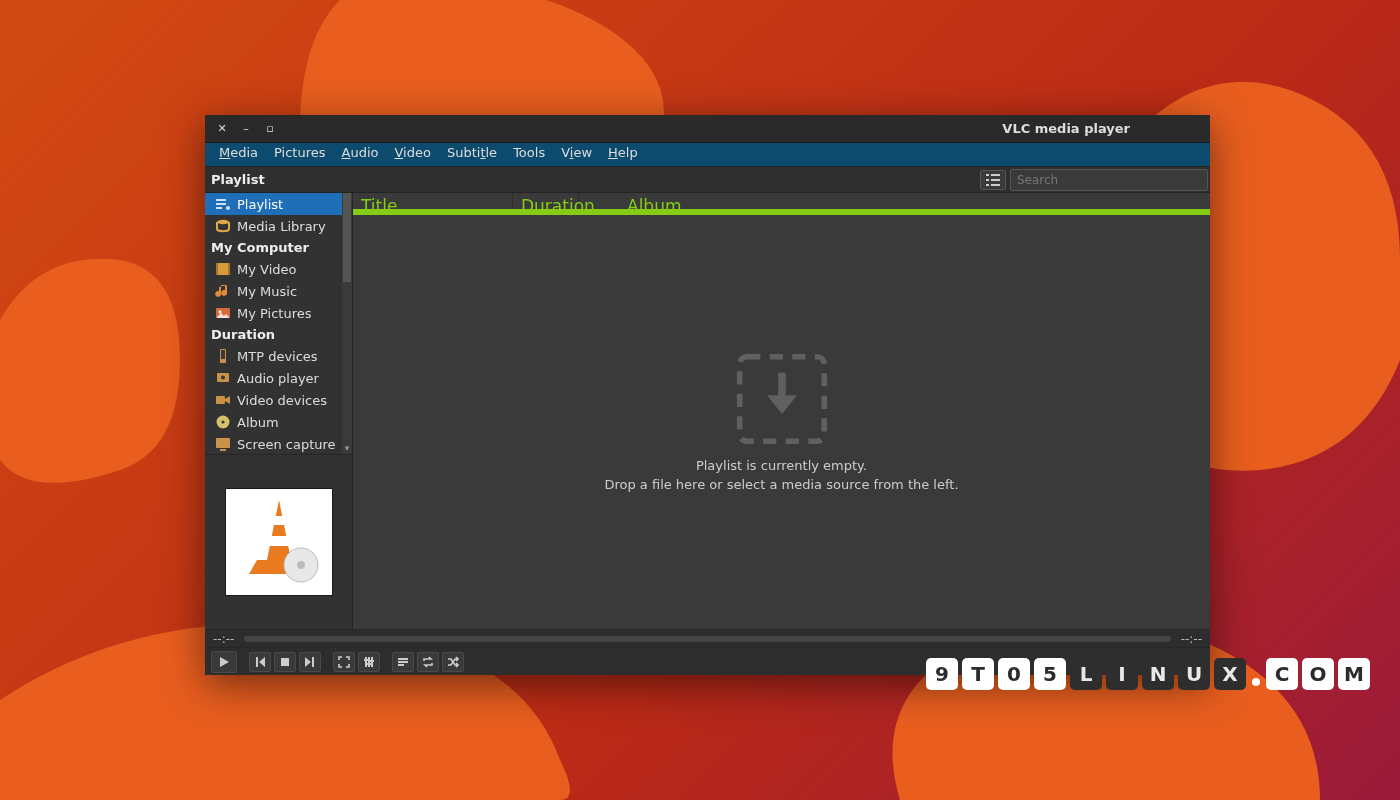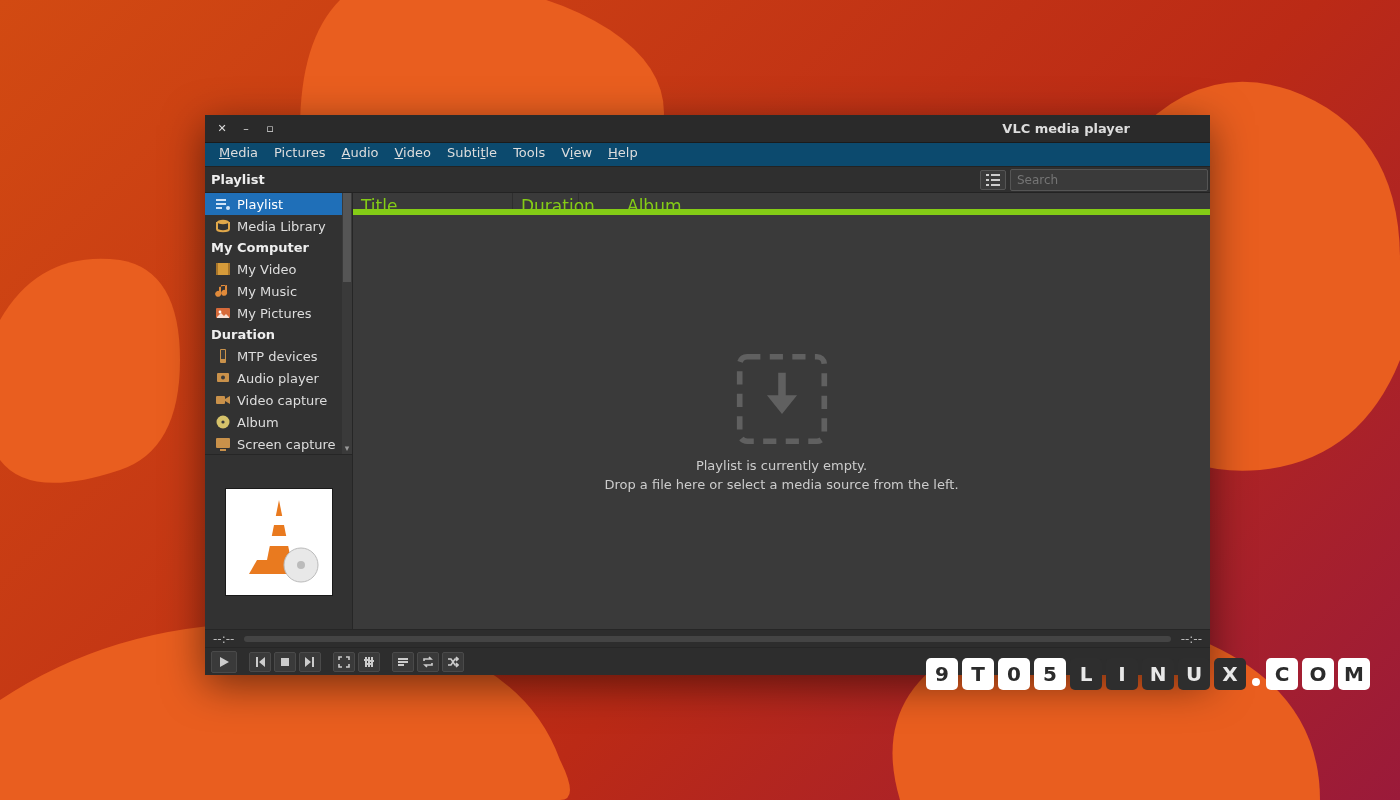--- a/index.html
+++ b/index.html
@@ -229,21 +229,21 @@
             </span>
           <span>Audio player</span>
         </div>
         <div class="item">
           <span class="ic">
               <svg viewBox="0 0 16 16">
                 <rect x="1" y="4" width="9" height="8" rx="1" fill="#c9914a"></rect>
                 <path d="M10 7l5-3v8l-5-3z" fill="#c9914a"></path>
               </svg>
             </span>
-          <span>Video capture</span>
+          <span>Video devices</span>
         </div>
         <div class="item">
           <span class="ic">
               <svg viewBox="0 0 16 16">
                 <circle cx="8" cy="8" r="6.5" fill="#d6c26a"></circle>
                 <circle cx="8" cy="8" r="1.6" fill="#3a3a3a"></circle>
               </svg>
             </span>
           <span>Album</span>
         </div>

